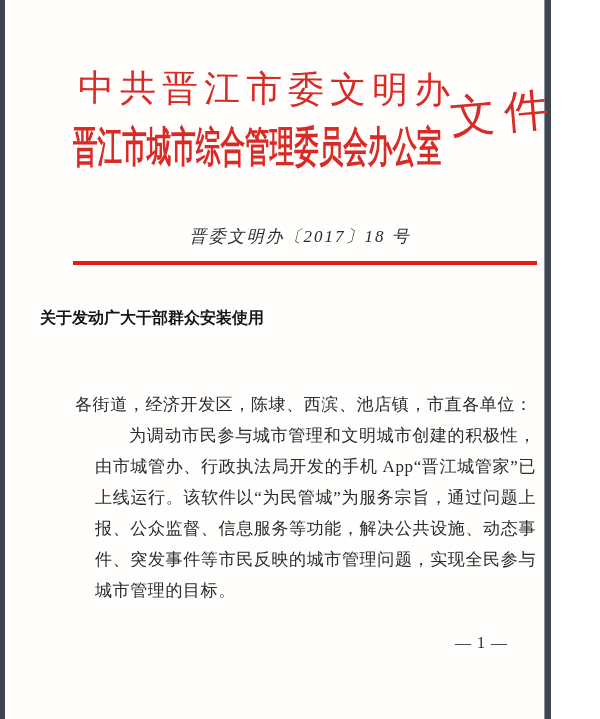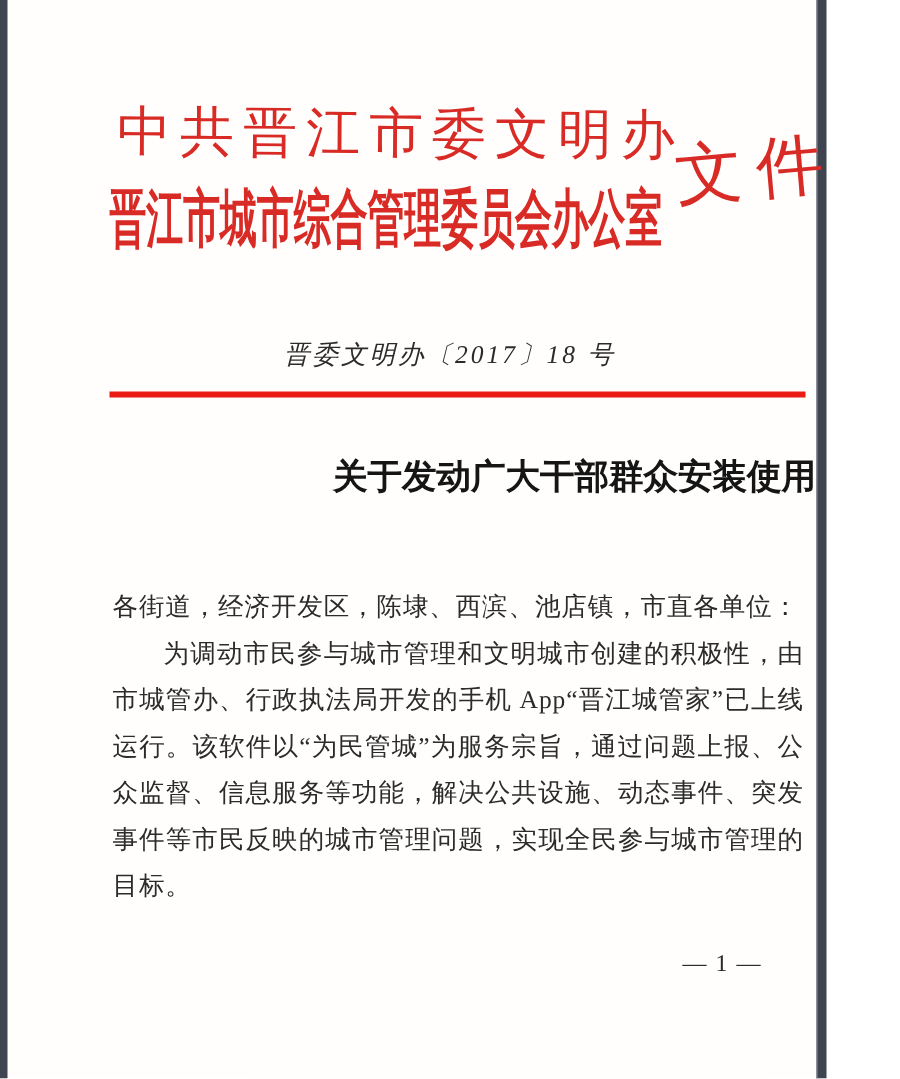--- a/index.html
+++ b/index.html
@@ -53,35 +53,35 @@
     font-style: italic;
   }
 
   .red-divider {
     position: absolute; left: 73px; top: 261px;
     width: 464px; height: 4px;
     background: var(--divider-red, #ea1b14);
   }
 
   .doc-title {
-    position: absolute; left: 24px; top: 302px; width: 520px;
-    text-align: right; font-weight: bold;
-    font-size: 23px; line-height: 32px;
+    position: absolute; left: 40px; top: 302px; width: 520px;
+    text-align: left; font-weight: bold;
+    font-size: 16px; line-height: 32px;
     color: var(--title-text, #151515);
   }
 
   .doc-body {
     position: absolute; left: 75px; top: 389px; width: 461px;
     font-size: 17px; line-height: 31px;
     letter-spacing: 0.6px;
     text-align: justify;
     color: var(--body-text, #2b2b2b);
   }
   .doc-body p { margin: 0; }
-  .doc-body p.indent { text-indent: 2em; }
+  .doc-body p.indent { text-indent: 2em; margin-left: 20px; }
 
   .page-number {
     position: absolute; left: 455px; top: 634px;
     font-size: 16px; letter-spacing: 1px;
     color: var(--body-text, #2b2b2b);
     white-space: nowrap;
   }
 </style>
 </head>
 <body>

